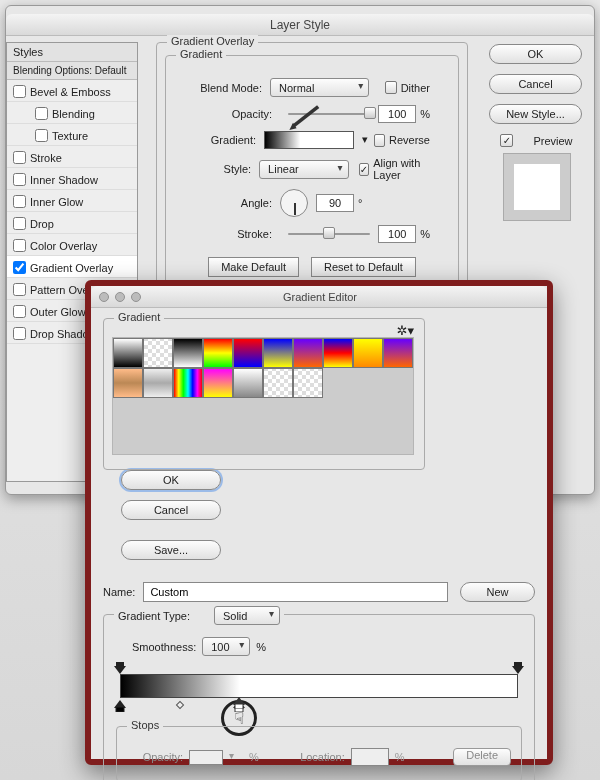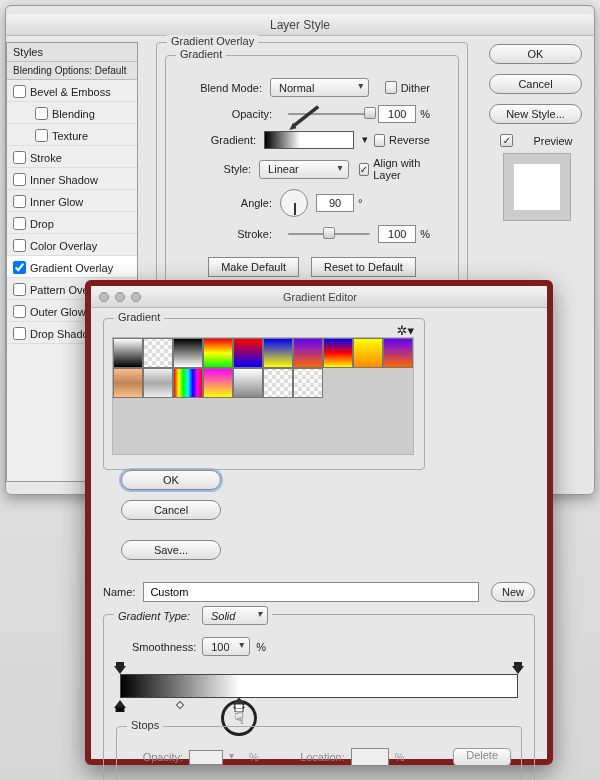--- a/index.html
+++ b/index.html
@@ -101,21 +101,21 @@
   .swatch-area{width:302px;height:118px;background:#ccc;border:1px solid #b5b5b5;overflow:hidden;}
   .sw-row{display:flex;}
   .sw{width:30px;height:30px;border:1px solid #777;}
   .btncol{display:inline-block;width:104px;vertical-align:top;margin-left:18px;}
   .btncol .pillbtn{display:block;width:100px;height:20px;margin-bottom:10px;text-align:center;
     background:linear-gradient(#fdfdfd,#e1e1e1);border:1px solid #888;border-radius:10px;line-height:18px;}
   .btncol .pillbtn.default{box-shadow:0 0 0 2px #9bbbe8;}
   .namerow{display:flex;align-items:center;margin:12px 0;}
   .namerow input{flex:1;height:20px;border:1px solid #888;background:#fff;font-size:11px;padding:0 6px;margin:0 12px 0 8px;}
   .type-grp{border:1px solid #aaa;border-radius:4px;position:relative;padding:16px 12px 12px;margin-top:6px;}
-  .gtype-row{display:flex;align-items:center;gap:12px;margin-bottom:8px;font-style:italic;}
+  .gtype-row{display:flex;align-items:center;gap:24px;margin-bottom:8px;}
   .gradbar-wrap{position:relative;margin:18px 4px 22px;}
   .gradbar{height:24px;border:1px solid #444;background:linear-gradient(90deg,#000 0%,#fff 30%,#fff 100%);}
   .stop-top,.stop-bot{position:absolute;width:12px;height:12px;transform:translateX(-50%);}
   .stop-top{top:-12px;} .stop-bot{bottom:-14px;}
   .stop-top svg,.stop-bot svg{display:block;}
   .mid-dot{position:absolute;bottom:-10px;width:6px;height:6px;transform:translateX(-50%) rotate(45deg);border:1px solid #555;background:#eee;}
   .hand-annot{position:absolute; left:50%; transform:translateX(-50%); bottom:-38px; width:36px;height:36px;border:3px solid #222;border-radius:50%;display:flex;align-items:center;justify-content:center;}
   .hand-annot .stp{position:absolute;top:-6px;}
   .stops-grp{border:1px solid #aaa;border-radius:4px;position:relative;padding:16px 10px 10px;margin-top:28px;}
   .stoprow{display:flex;align-items:center;gap:6px;margin:5px 0;}
@@ -278,21 +278,21 @@
     <div class="btncol">
       <div class="pillbtn default">OK</div>
       <div class="pillbtn">Cancel</div>
       <div style="height:10px"></div>
       <div class="pillbtn">Save...</div>
     </div>
 
     <div class="namerow">
       <span>Name:</span>
       <input value="Custom" style="">
-      <div class="pillbtn" style="width:44px;display:inline-block;text-align:center;border-radius:10px;background:linear-gradient(#fdfdfd,#e1e1e1);border:1px solid #888;height:20px;line-height:18px;">New</div>
+      <div class="pillbtn" style="width:75px;display:inline-block;text-align:center;border-radius:10px;background:linear-gradient(#fdfdfd,#e1e1e1);border:1px solid #888;height:20px;line-height:18px;">New</div>
     </div>
 
     <div class="type-grp">
       <div class="gtype-row" style="position:absolute;top:-9px;left:10px;background:#e7e7e7;padding:0 4px;">
         <span>Gradient Type:</span>
         <div class="select" style="width:66px">
             <span>Solid</span>
           </div>
       </div>
       <div class="row" style="margin-top:6px">

